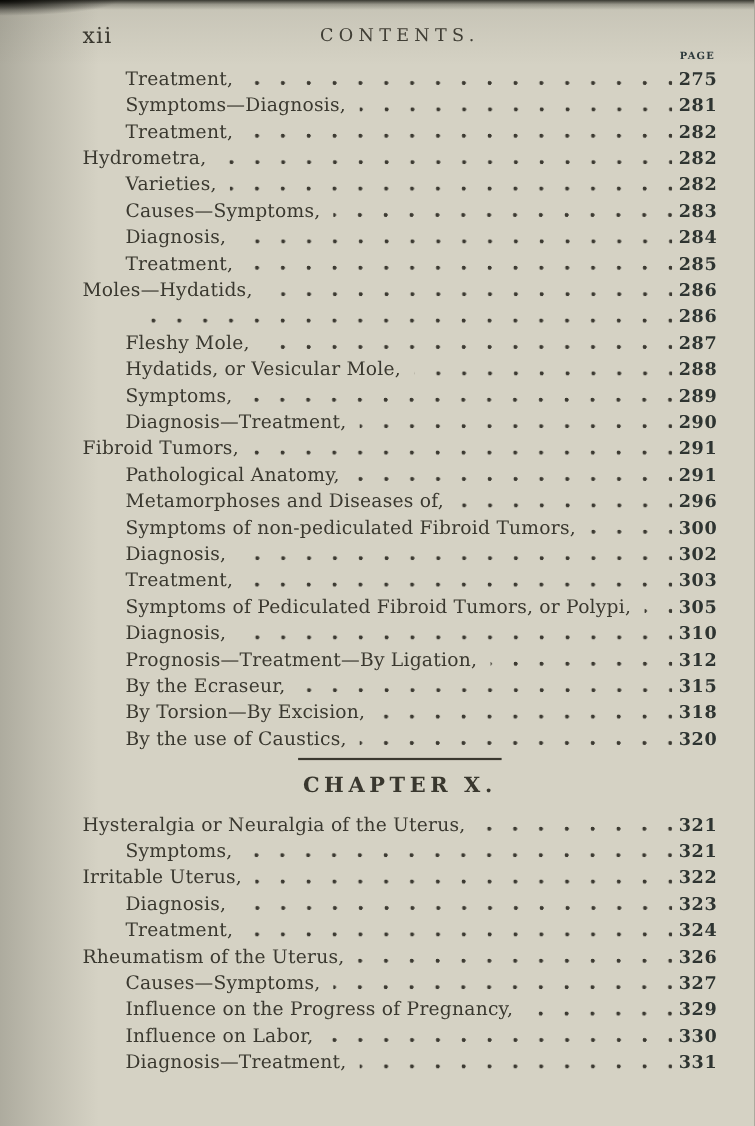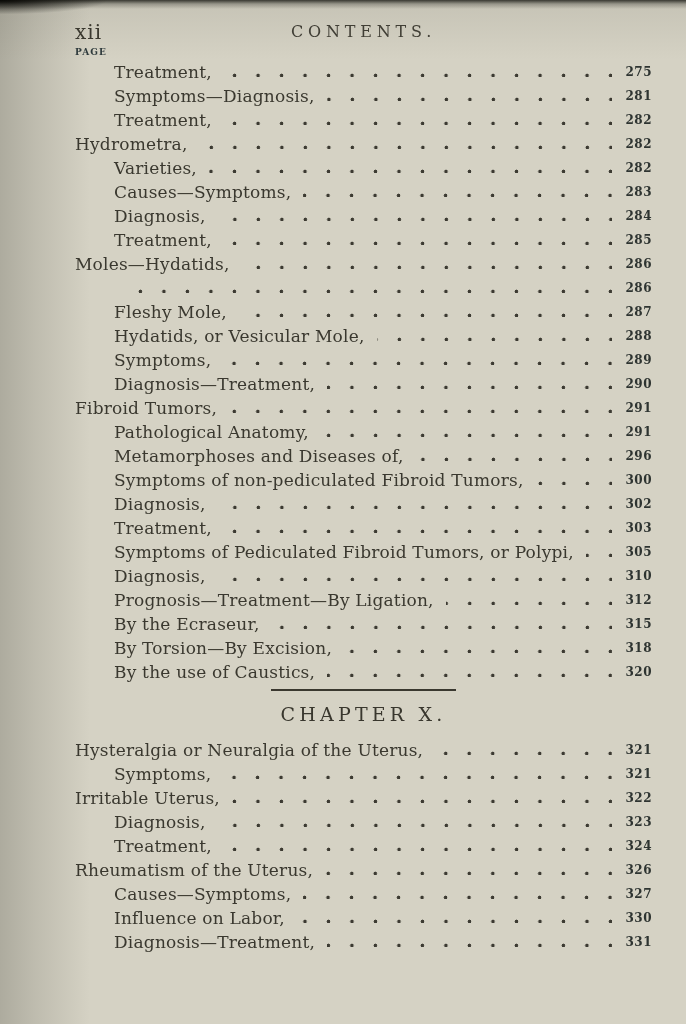--- a/index.html
+++ b/index.html
@@ -50,21 +50,21 @@
     position:absolute;
     left:0;right:0;
     text-align:center;
     font-size:16px;
     letter-spacing:0.3em;
     color:#403e35;
   }
   .page-col-label{
     height:16px;
     line-height:16px;
-    text-align:left;
+    text-align:right;
     font-size:9px;
     font-weight:bold;
     letter-spacing:0.12em;
     color:var(--label-ink);
     padding-right:2px;
   }
   .toc-list{width:100%;}
   .entry{
     display:flex;
     align-items:stretch;
@@ -82,41 +82,41 @@
     min-width:10px;
     margin:0 6px 0 12px;
     background-image:radial-gradient(circle at 2.4px 2.4px, rgba(52,50,42,0.95) 1.55px, rgba(0,0,0,0) 2.1px);
     background-size:23.5px 5px;
     background-repeat:repeat-x;
     background-position:right 4px bottom 6px;
   }
   .entry .pagenum{
     min-width:34px;
     text-align:right;
-    font-size:12px;
+    font-size:16px;
     font-weight:bold;
     letter-spacing:0.5px;
     color:var(--num-ink);
   }
   .chapter-heading-wrap{
     padding-top:5px;
   }
   .divider{
     border:none;
     width:185px;
     height:2px;
     margin:0 auto;
     background:var(--ink);
   }
   .chapter-heading{
     margin-top:12px;
     margin-bottom:13px;
     text-align:center;
     font-size:19px;
-    font-weight:normal;
+    font-weight:bold;
     letter-spacing:0.22em;
     color:#39372e;
   }
 </style>
 </head>
 <body>
 
 <div class="page">
   <div class="inner">
 
@@ -330,20 +330,25 @@
     <span class="dots"></span>
     <span class="pagenum">326</span>
   </div>
 
   <div class="entry indent-1">
     <span class="title">Causes—Symptoms,</span>
     <span class="dots"></span>
     <span class="pagenum">327</span>
   </div>
 
+  <div class="entry indent-1">
+    <span class="title">Influence on the Progress of Pregnancy,</span>
+    <span class="dots"></span>
+    <span class="pagenum">329</span>
+  </div>
 
   <div class="entry indent-1">
     <span class="title">Influence on Labor,</span>
     <span class="dots"></span>
     <span class="pagenum">330</span>
   </div>
 
   <div class="entry indent-1">
     <span class="title">Diagnosis—Treatment,</span>
     <span class="dots"></span>

